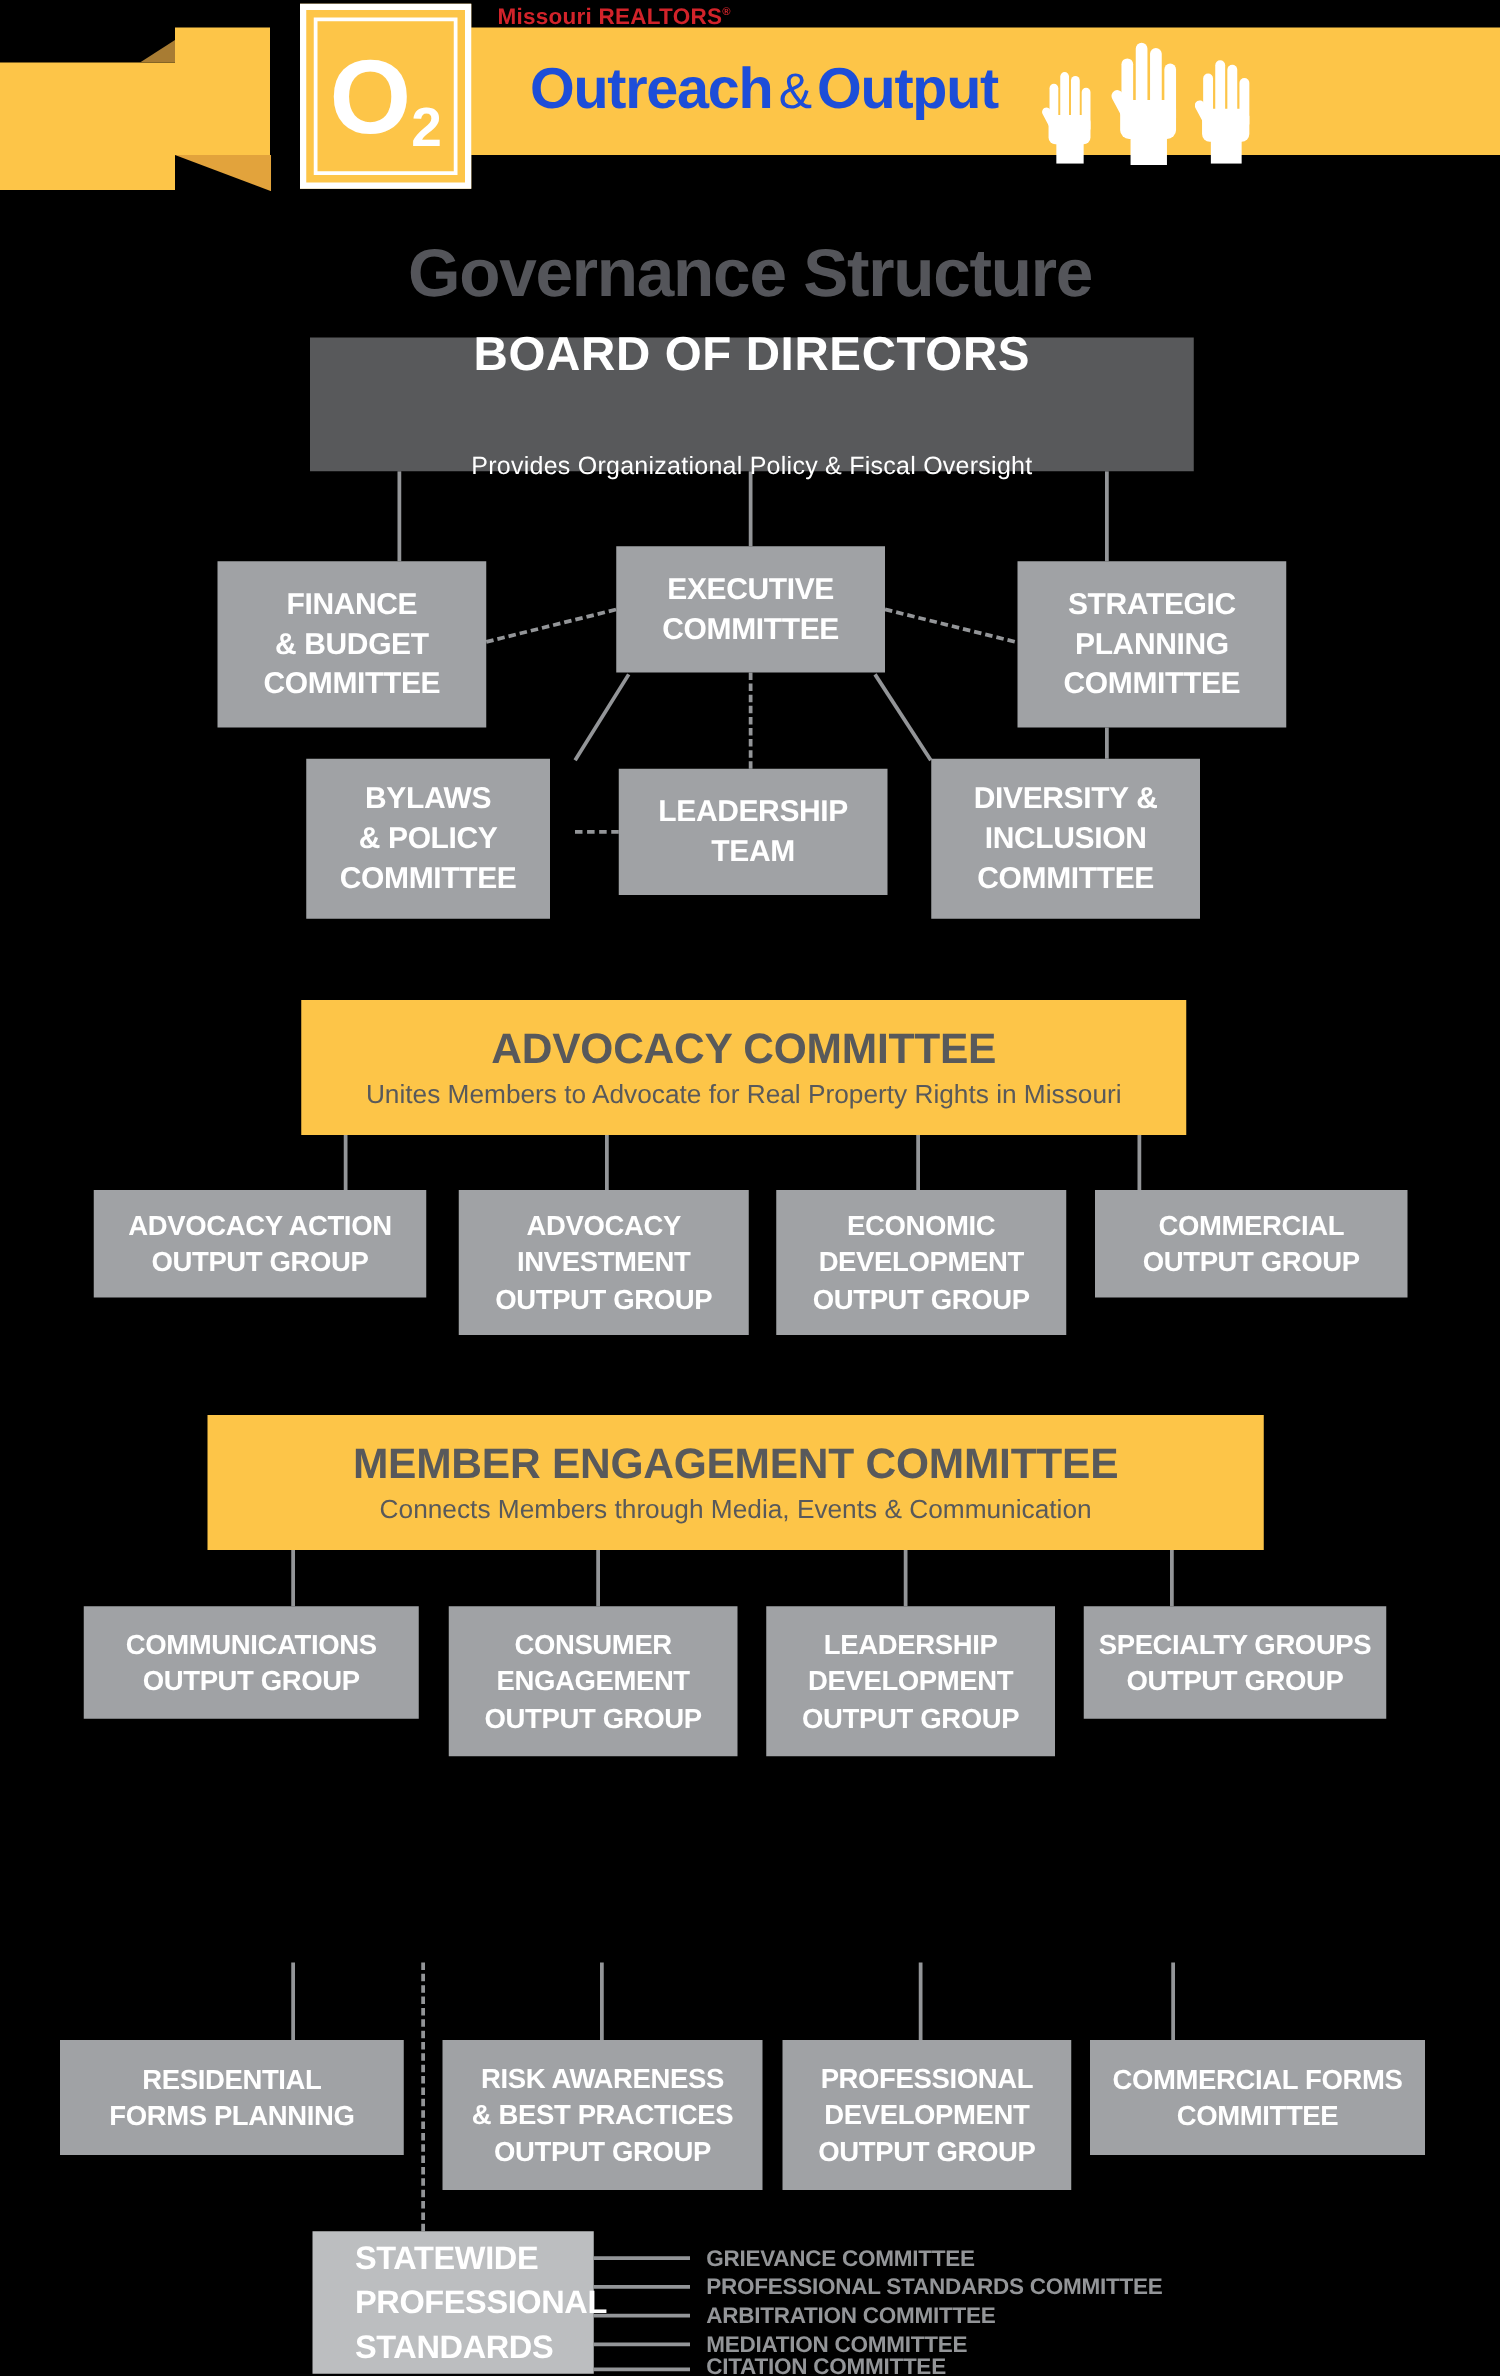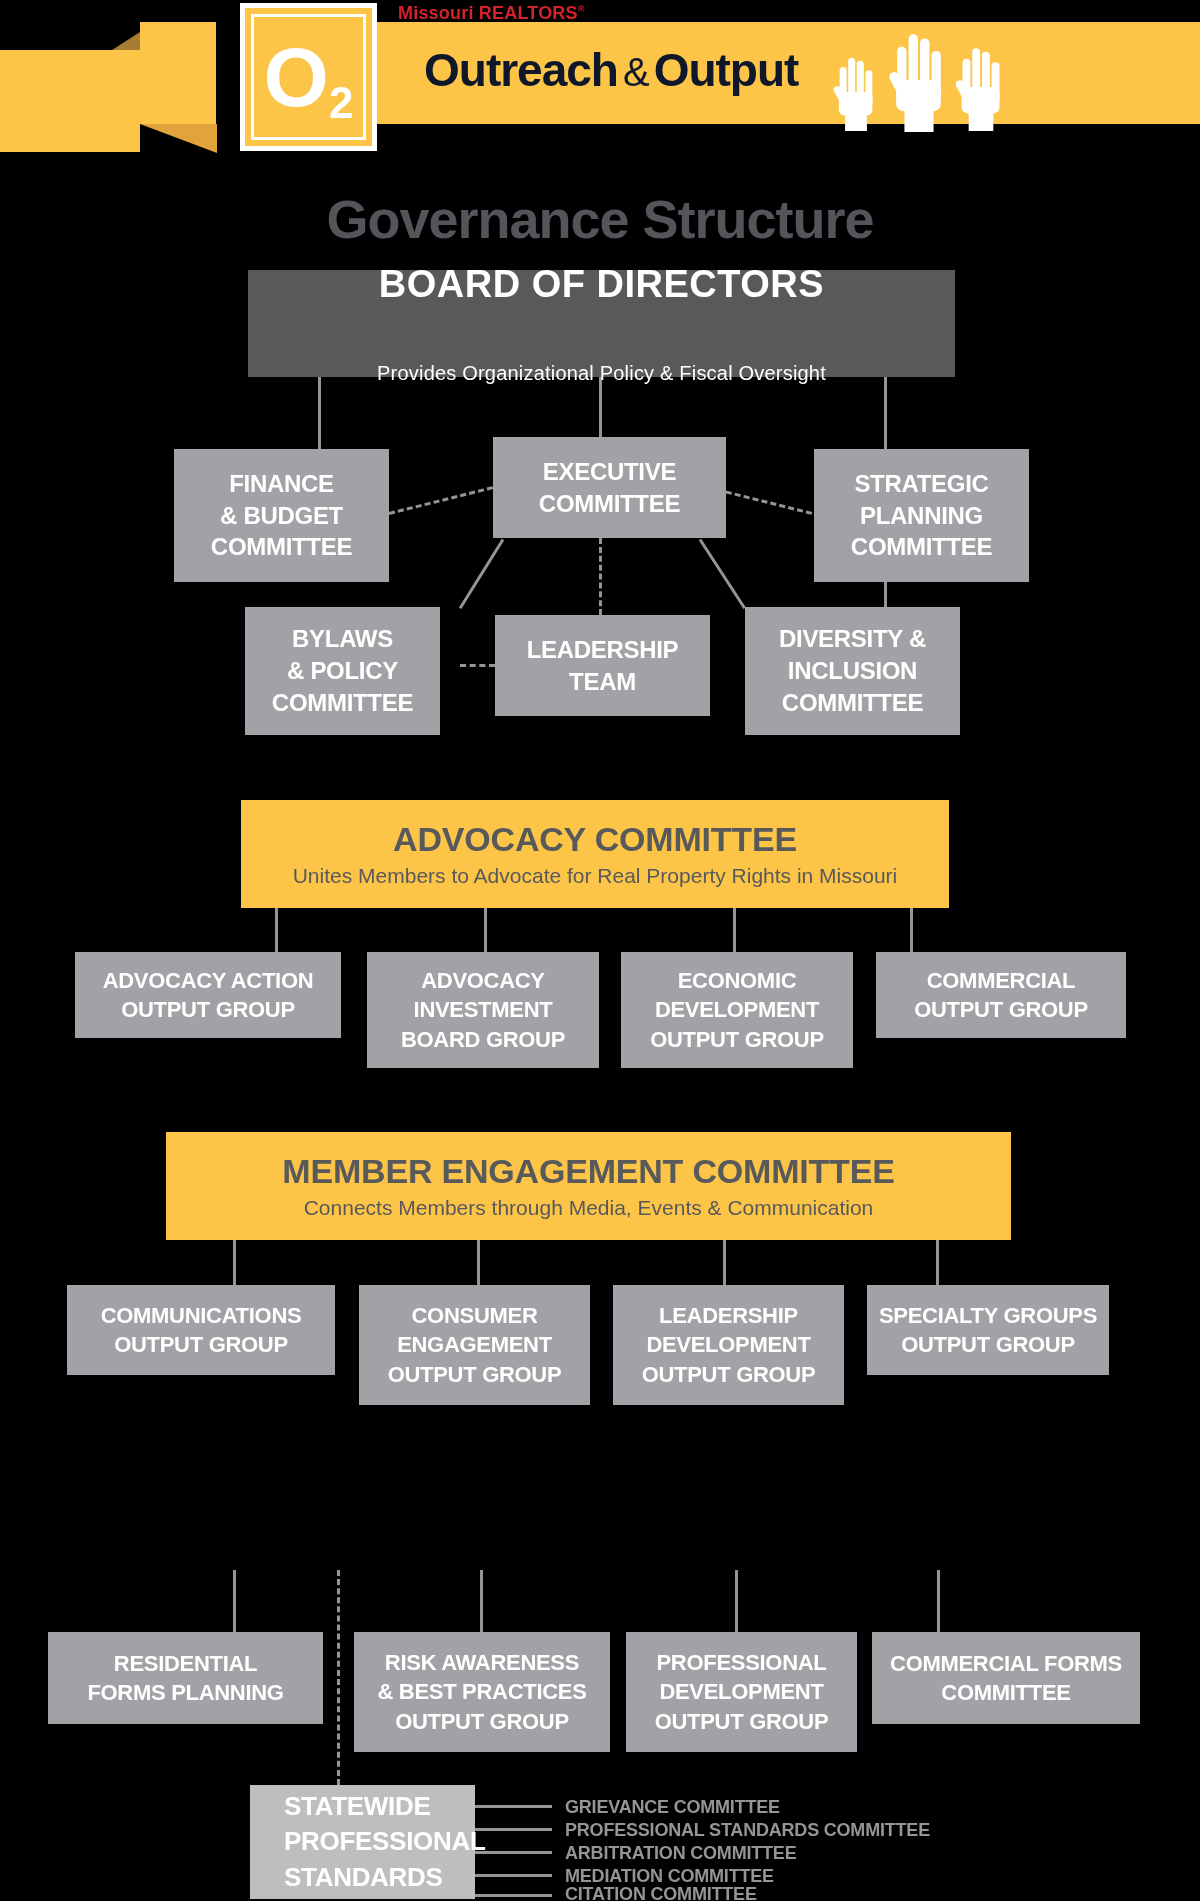--- a/index.html
+++ b/index.html
@@ -9,21 +9,21 @@
   .brand{position:absolute;left:398px;top:3px;color:#D2232A;font-weight:bold;
          font-size:18px;letter-spacing:.2px;}
   .brand sup{font-size:9px;}
   .ribbon-tail{position:absolute;left:0;top:50px;width:140px;height:102px;background:#FDC548;}
   .ribbon-notch{position:absolute;left:112px;top:32px;width:28px;height:18px;background:#A87C33;
                 clip-path:polygon(100% 0,100% 100%,0 100%);}
   .ribbon-end{position:absolute;left:140px;top:22px;width:76px;height:102px;background:#FDC548;}
   .ribbon-fold{position:absolute;left:140px;top:124px;width:77px;height:29px;background:#E2A33C;
                clip-path:polygon(0 0,100% 0,100% 100%);}
   .banner{position:absolute;left:240px;top:22px;width:960px;height:102px;background:#FDC548;}
-  .banner-text{position:absolute;left:184px;top:21px;color:#0f172a;font-weight:bold;font-size:46px;
+  .banner-text{position:absolute;left:184px;top:21px;color:#1d4ed8;font-weight:bold;font-size:46px;
                letter-spacing:-1px;white-space:nowrap;}
   .banner-text .amp{font-weight:400;font-size:40px;margin:0 5px;}
   .hand{position:absolute;}
   .o2-badge{position:absolute;left:240px;top:3px;width:137px;height:148px;background:#FDC548;
             border:5px solid #fff;box-sizing:border-box;}
   .o2-inner{position:absolute;left:6px;top:6px;right:6px;bottom:6px;border:3px solid #fff;
             display:flex;align-items:center;justify-content:center;color:#fff;}
   .o2-o{font-size:84px;font-weight:bold;line-height:1;}
   .o2-sub{font-size:44px;font-weight:bold;position:relative;top:26px;}
   
@@ -127,21 +127,21 @@
   <div class="ldash-h" style="left:460px;top:664px;width:35px"></div>
 
   <div class="gbox board" style="left:248px;top:270px;width:707px;height:107px">
     <div class="bt">BOARD OF DIRECTORS</div>
     <div class="bs">Provides Organizational Policy &amp; Fiscal Oversight</div>
   </div>
 
   <div class="gbox fs24" style="left:174px;top:449px;width:215px;height:133px">FINANCE
 &amp; BUDGET
 COMMITTEE</div>
-  <div class="gbox fs24" style="left:493px;top:437px;width:233px;height:101px">EXECUTIVE
+  <div class="gbox fs24" style="left:493px;top:437px;width:215px;height:101px">EXECUTIVE
 COMMITTEE</div>
   <div class="gbox fs24" style="left:814px;top:449px;width:215px;height:133px">STRATEGIC
 PLANNING
 COMMITTEE</div>
 
   <div class="gbox fs24" style="left:245px;top:607px;width:195px;height:128px">BYLAWS
 &amp; POLICY
 COMMITTEE</div>
   <div class="gbox fs24" style="left:495px;top:615px;width:215px;height:101px">LEADERSHIP
 TEAM</div>
@@ -154,21 +154,21 @@
     <div class="ys">Unites Members to Advocate for Real Property Rights in Missouri</div>
   </div>
   <div class="lv" style="left:275px;top:908px;height:44px"></div>
   <div class="lv" style="left:484px;top:908px;height:44px"></div>
   <div class="lv" style="left:733px;top:908px;height:44px"></div>
   <div class="lv" style="left:910px;top:908px;height:44px"></div>
   <div class="gbox fs22" style="left:75px;top:952px;width:266px;height:86px">ADVOCACY ACTION
 OUTPUT GROUP</div>
   <div class="gbox fs22" style="left:367px;top:952px;width:232px;height:116px">ADVOCACY
 INVESTMENT
-BOARD GROUP</div>
+OUTPUT GROUP</div>
   <div class="gbox fs22" style="left:621px;top:952px;width:232px;height:116px">ECONOMIC
 DEVELOPMENT
 OUTPUT GROUP</div>
   <div class="gbox fs22" style="left:876px;top:952px;width:250px;height:86px">COMMERCIAL
 OUTPUT GROUP</div>
 
   <div class="yband" style="left:166px;top:1132px;width:845px;height:108px">
     <div class="yt">MEMBER ENGAGEMENT COMMITTEE</div>
     <div class="ys">Connects Members through Media, Events &amp; Communication</div>
   </div>

